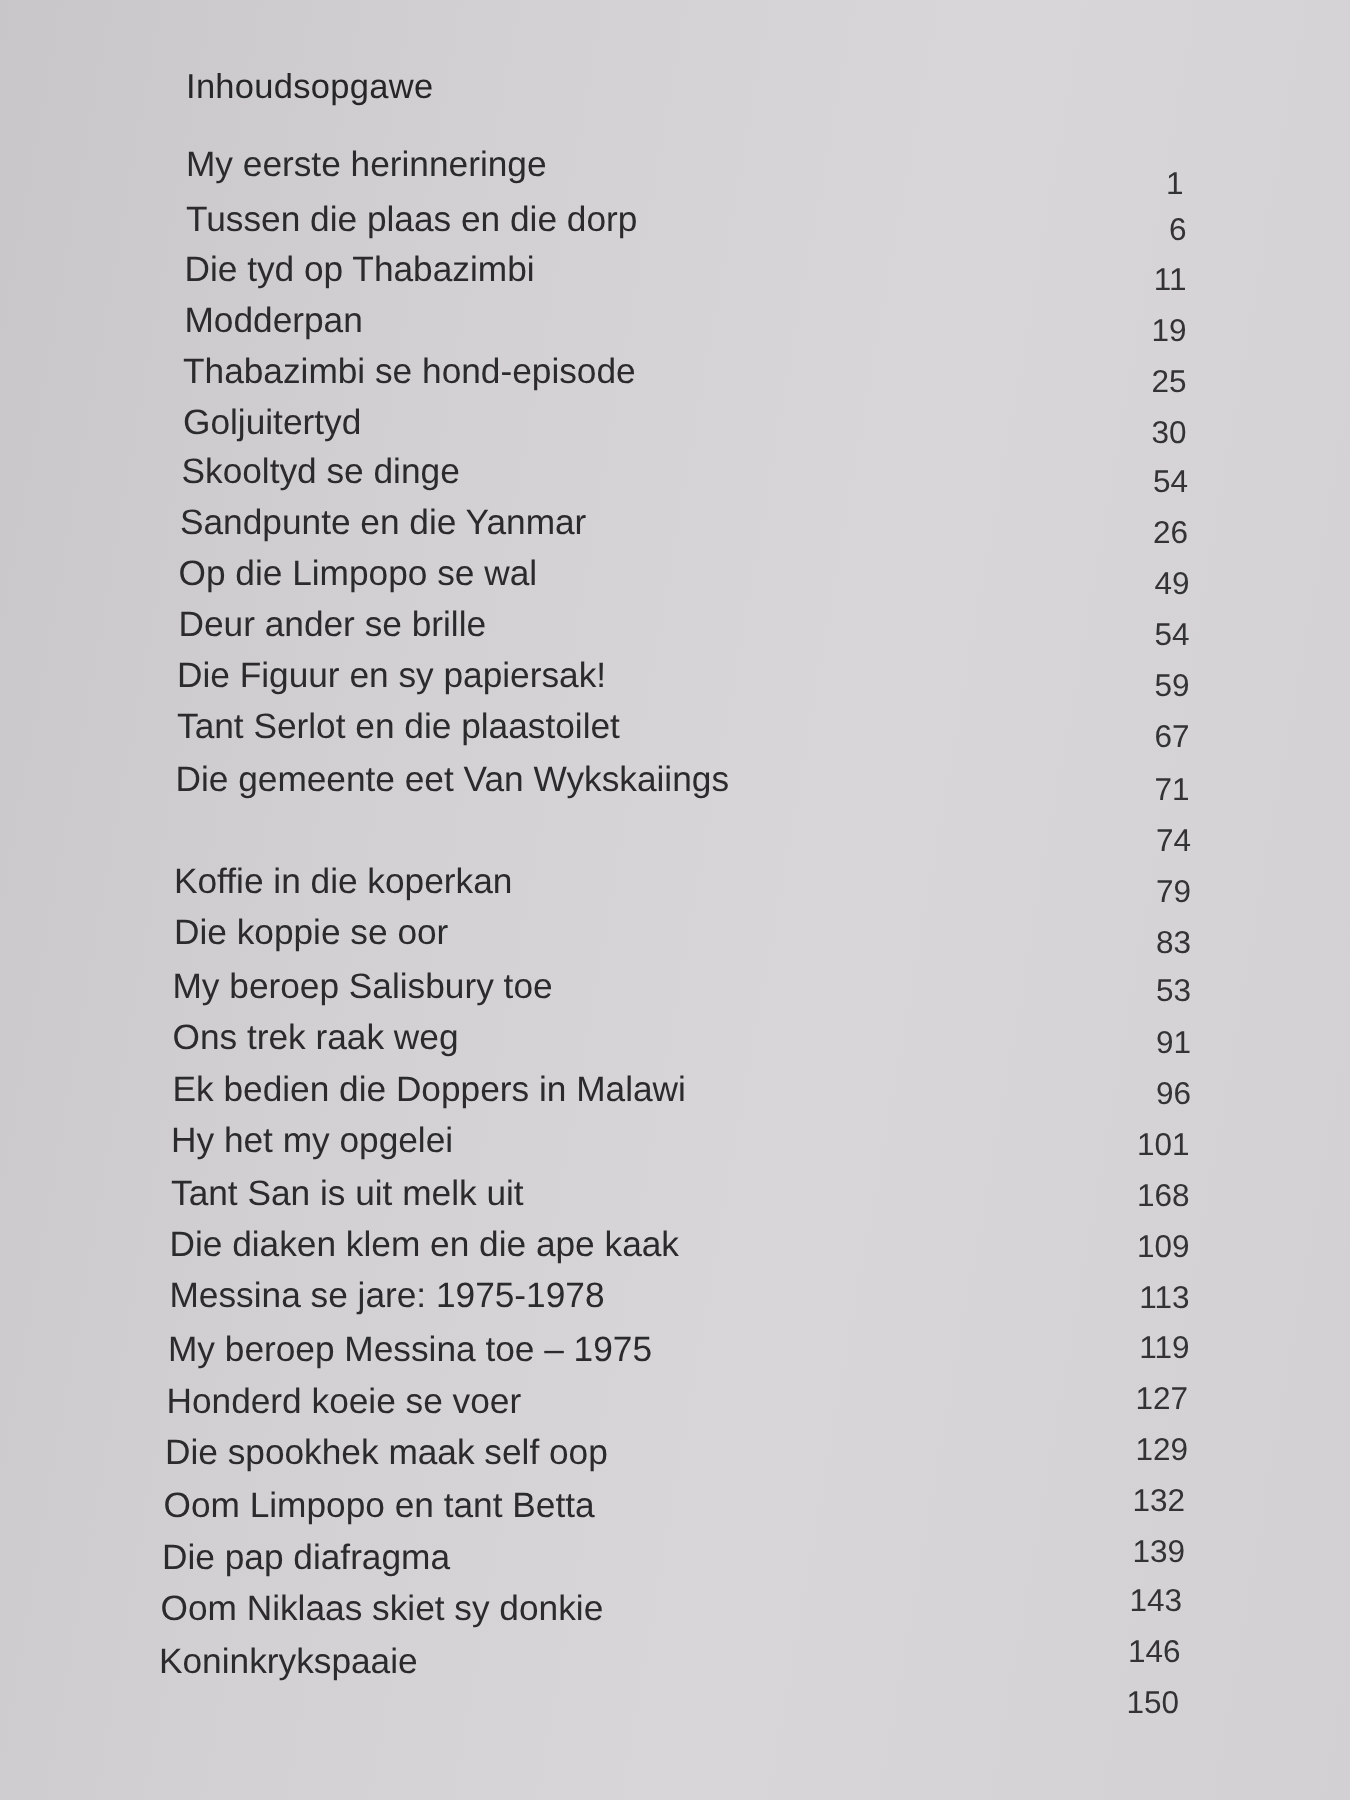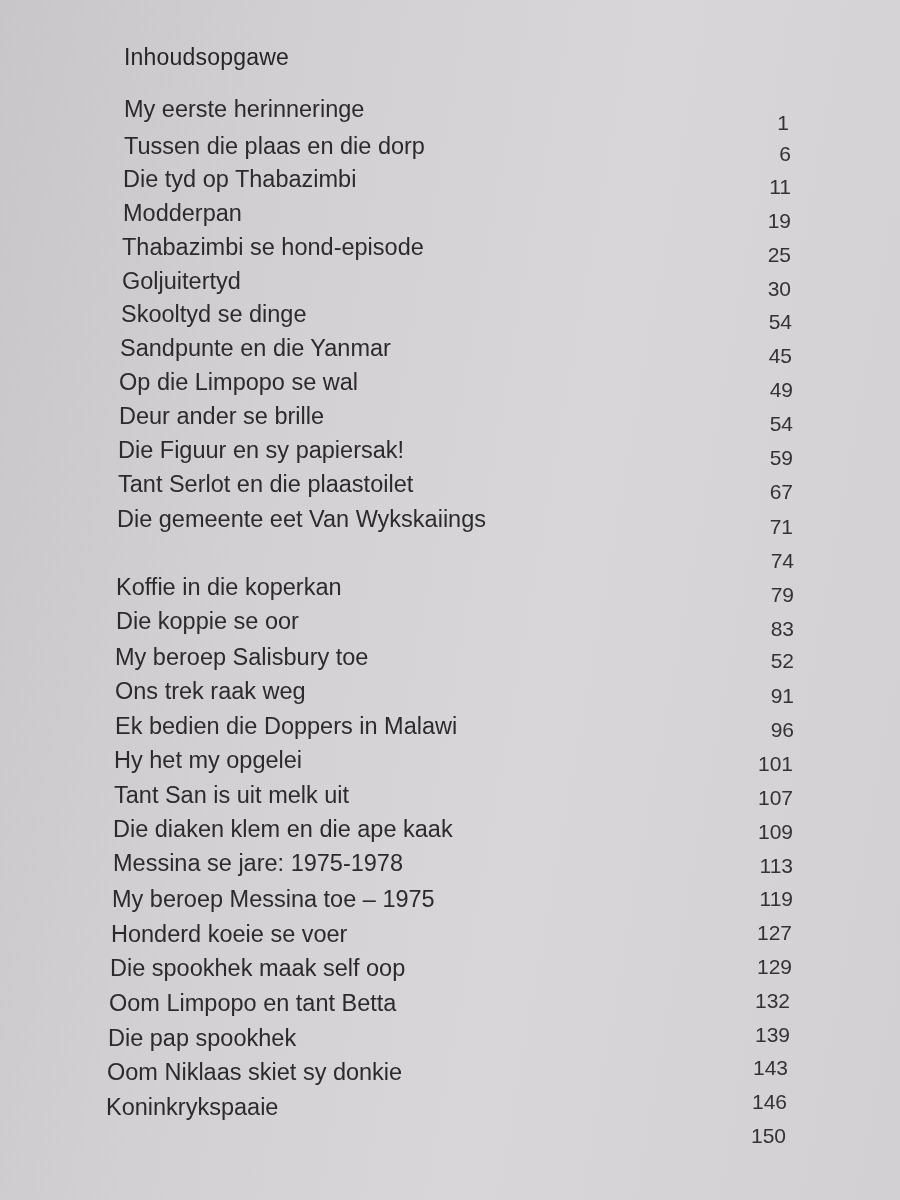--- a/index.html
+++ b/index.html
@@ -91,21 +91,21 @@
     <li class="toc-entry" style="top:266px">
       <span class="toc-entry-title" style="left:122px">Goljuitertyd</span>
       <span class="toc-entry-page" style="left:731px;top:8px">30</span>
     </li>
     <li class="toc-entry" style="top:299px">
       <span class="toc-entry-title" style="left:121px">Skooltyd se dinge</span>
       <span class="toc-entry-page" style="left:732px;top:8px">54</span>
     </li>
     <li class="toc-entry" style="top:333px">
       <span class="toc-entry-title" style="left:120px">Sandpunte en die Yanmar</span>
-      <span class="toc-entry-page" style="left:732px;top:8px">45</span>
+      <span class="toc-entry-page" style="left:732px;top:8px">26</span>
     </li>
     <li class="toc-entry" style="top:367px">
       <span class="toc-entry-title" style="left:119px">Op die Limpopo se wal</span>
       <span class="toc-entry-page" style="left:733px;top:8px">49</span>
     </li>
     <li class="toc-entry" style="top:401px">
       <span class="toc-entry-title" style="left:119px">Deur ander se brille</span>
       <span class="toc-entry-page" style="left:733px;top:8px">54</span>
     </li>
     <li class="toc-entry" style="top:435px">
@@ -126,37 +126,37 @@
     <li class="toc-entry" style="top:572px">
       <span class="toc-entry-title" style="left:116px">Koffie in die koperkan</span>
       <span class="toc-entry-page" style="left:734px;top:8px">79</span>
     </li>
     <li class="toc-entry" style="top:606px">
       <span class="toc-entry-title" style="left:116px">Die koppie se oor</span>
       <span class="toc-entry-page" style="left:734px;top:8px">83</span>
     </li>
     <li class="toc-entry" style="top:642px">
       <span class="toc-entry-title" style="left:115px">My beroep Salisbury toe</span>
-      <span class="toc-entry-page" style="left:734px;top:4px">52</span>
+      <span class="toc-entry-page" style="left:734px;top:4px">53</span>
     </li>
     <li class="toc-entry" style="top:676px">
       <span class="toc-entry-title" style="left:115px">Ons trek raak weg</span>
       <span class="toc-entry-page" style="left:734px;top:5px">91</span>
     </li>
     <li class="toc-entry" style="top:711px">
       <span class="toc-entry-title" style="left:115px">Ek bedien die Doppers in Malawi</span>
       <span class="toc-entry-page" style="left:734px;top:4px">96</span>
     </li>
     <li class="toc-entry" style="top:745px">
       <span class="toc-entry-title" style="left:114px">Hy het my opgelei</span>
       <span class="toc-entry-page" style="left:733px;top:4px">101</span>
     </li>
     <li class="toc-entry" style="top:780px">
       <span class="toc-entry-title" style="left:114px">Tant San is uit melk uit</span>
-      <span class="toc-entry-page" style="left:733px;top:3px">107</span>
+      <span class="toc-entry-page" style="left:733px;top:3px">168</span>
     </li>
     <li class="toc-entry" style="top:814px">
       <span class="toc-entry-title" style="left:113px">Die diaken klem en die ape kaak</span>
       <span class="toc-entry-page" style="left:733px;top:3px">109</span>
     </li>
     <li class="toc-entry" style="top:848px">
       <span class="toc-entry-title" style="left:113px">Messina se jare: 1975-1978</span>
       <span class="toc-entry-page" style="left:733px;top:3px">113</span>
     </li>
     <li class="toc-entry" style="top:884px">
@@ -169,21 +169,21 @@
     </li>
     <li class="toc-entry" style="top:953px">
       <span class="toc-entry-title" style="left:110px">Die spookhek maak self oop</span>
       <span class="toc-entry-page" style="left:732px;top:-1px">129</span>
     </li>
     <li class="toc-entry" style="top:988px">
       <span class="toc-entry-title" style="left:109px">Oom Limpopo en tant Betta</span>
       <span class="toc-entry-page" style="left:730px;top:-2px">132</span>
     </li>
     <li class="toc-entry" style="top:1023px">
-      <span class="toc-entry-title" style="left:108px">Die pap spookhek</span>
+      <span class="toc-entry-title" style="left:108px">Die pap diafragma</span>
       <span class="toc-entry-page" style="left:730px;top:-3px">139</span>
     </li>
     <li class="toc-entry" style="top:1057px">
       <span class="toc-entry-title" style="left:107px">Oom Niklaas skiet sy donkie</span>
       <span class="toc-entry-page" style="left:728px;top:-4px">143</span>
     </li>
     <li class="toc-entry" style="top:1092px">
       <span class="toc-entry-title" style="left:106px">Koninkrykspaaie</span>
       <span class="toc-entry-page" style="left:727px;top:-5px">146</span>
     </li>

